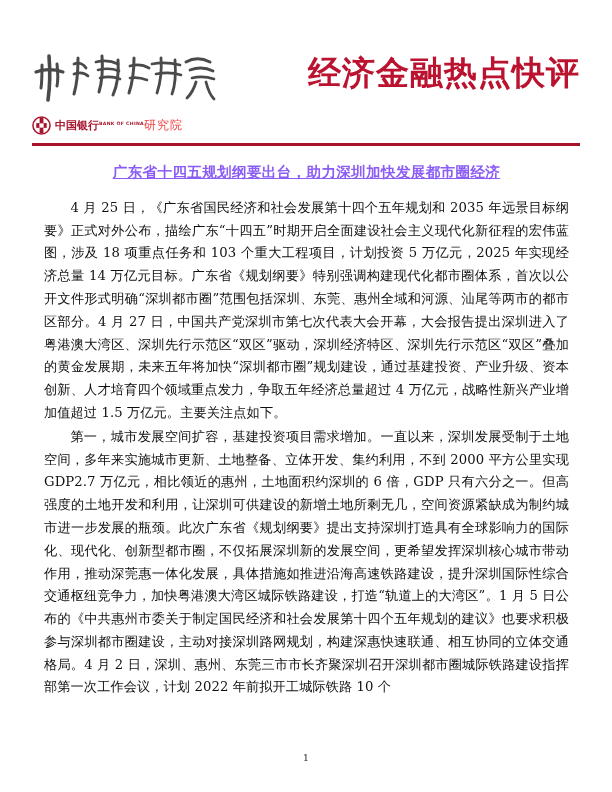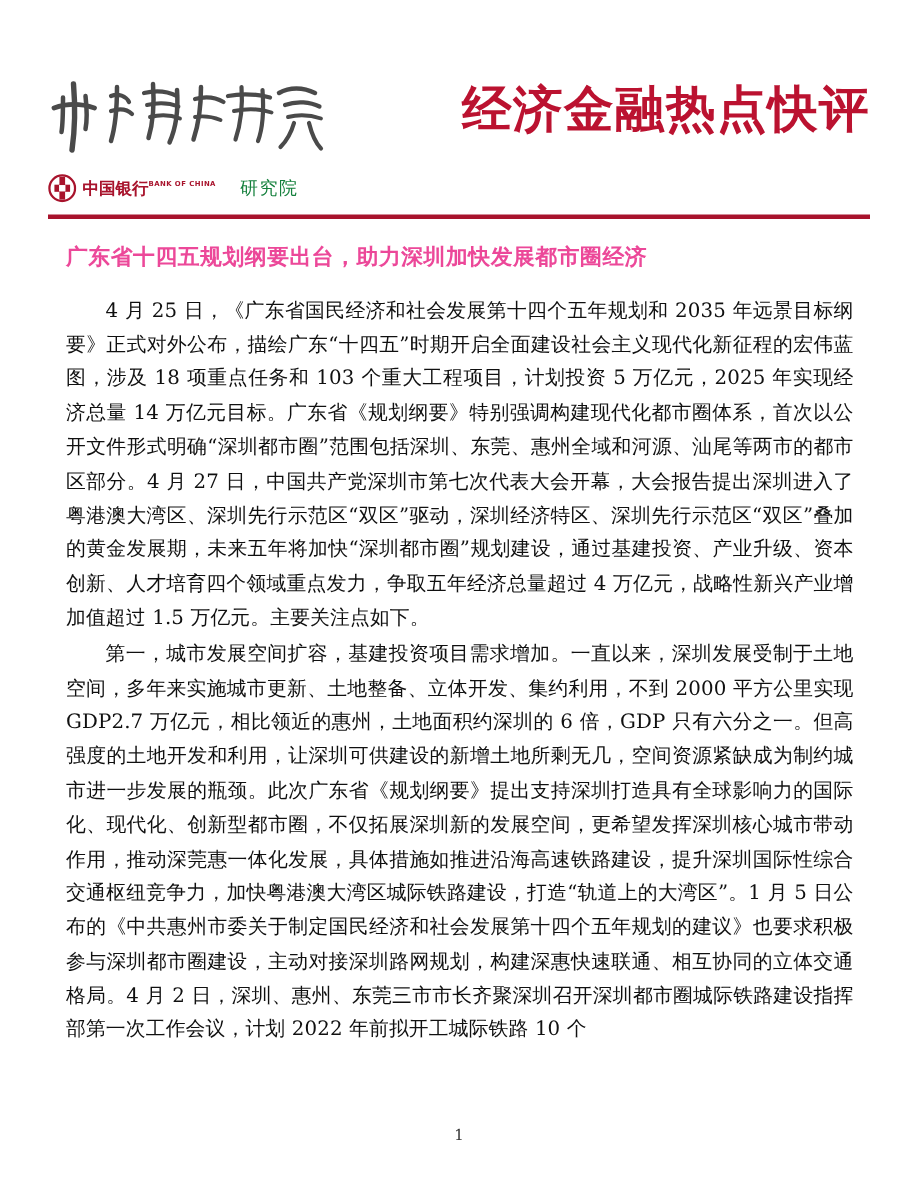--- a/index.html
+++ b/index.html
@@ -81,24 +81,24 @@
   }
   .boc-en {
     font-family: "DejaVu Sans", "Liberation Sans", sans-serif;
     font-weight: bold;
     font-size: 4.6px;
     color: #a8132c;
     letter-spacing: 0.3px;
     margin-top: 2px;
   }
   .institute {
-    margin-left: 16px;
+    margin-left: 0;
     font-family: "DejaVu Serif", "Liberation Serif", serif;
     font-size: 12px;
-    color: #15803d;
+    color: #ef4444;
     letter-spacing: 1px;
   }
   .issue-line {
     position: absolute;
     right: 30px;
     top: 117px;
     font-family: "DejaVu Serif", "Liberation Serif", serif;
     font-size: 11px;
     color: #1a1a1a;
     white-space: nowrap;
@@ -117,25 +117,26 @@
   .article {
     position: absolute;
     left: 44px;
     top: 162px;
     width: 525px;
   }
   .article-title {
     font-family: "DejaVu Sans", "Liberation Sans", sans-serif;
     font-weight: bold;
     font-size: 14.5px;
-    text-align: left;
-    color: #ec4899;
+    text-align: center;
+    color: #8b5cf6;
     letter-spacing: 0.4px;
     line-height: 1.5;
     margin: 0 0 13px 0;
+    text-decoration: underline;
   }
   .para {
     font-family: "DejaVu Serif", "Liberation Serif", serif;
     font-size: 13.2px;
     line-height: 22.8px;
     text-align: justify;
     text-justify: inter-ideograph;
     text-indent: 2em;
     margin: 0;
     color: #101010;

